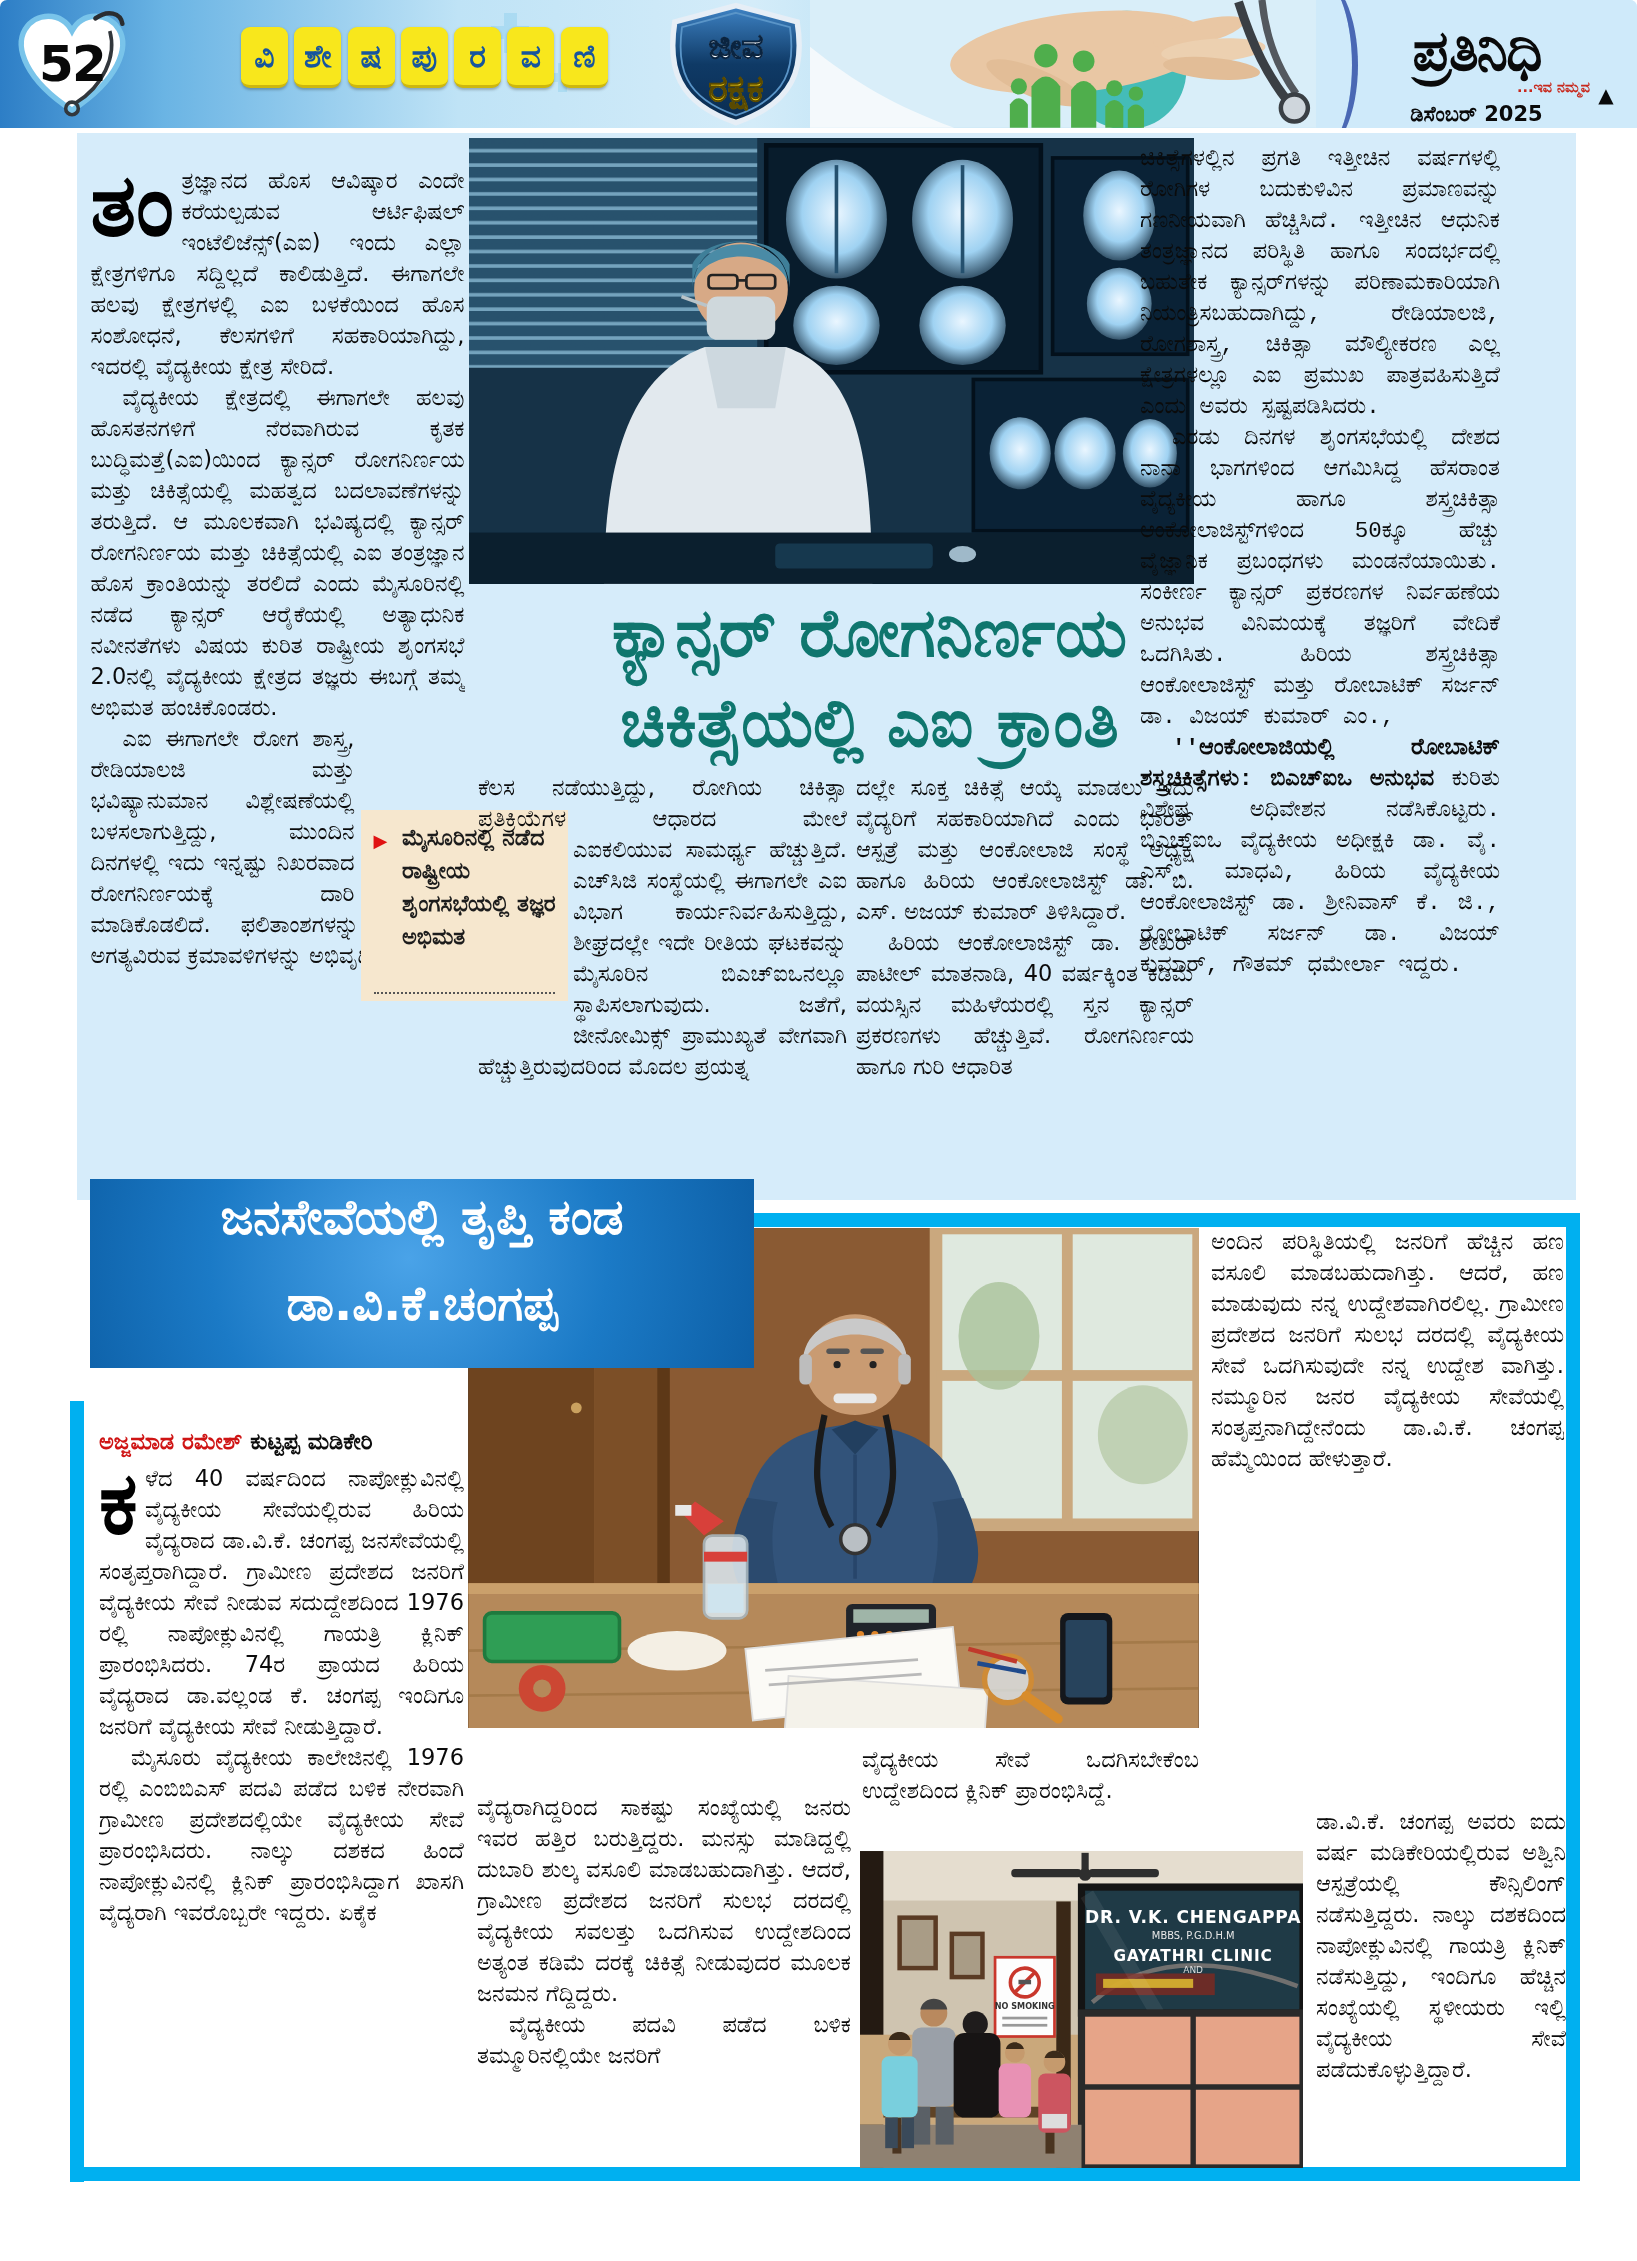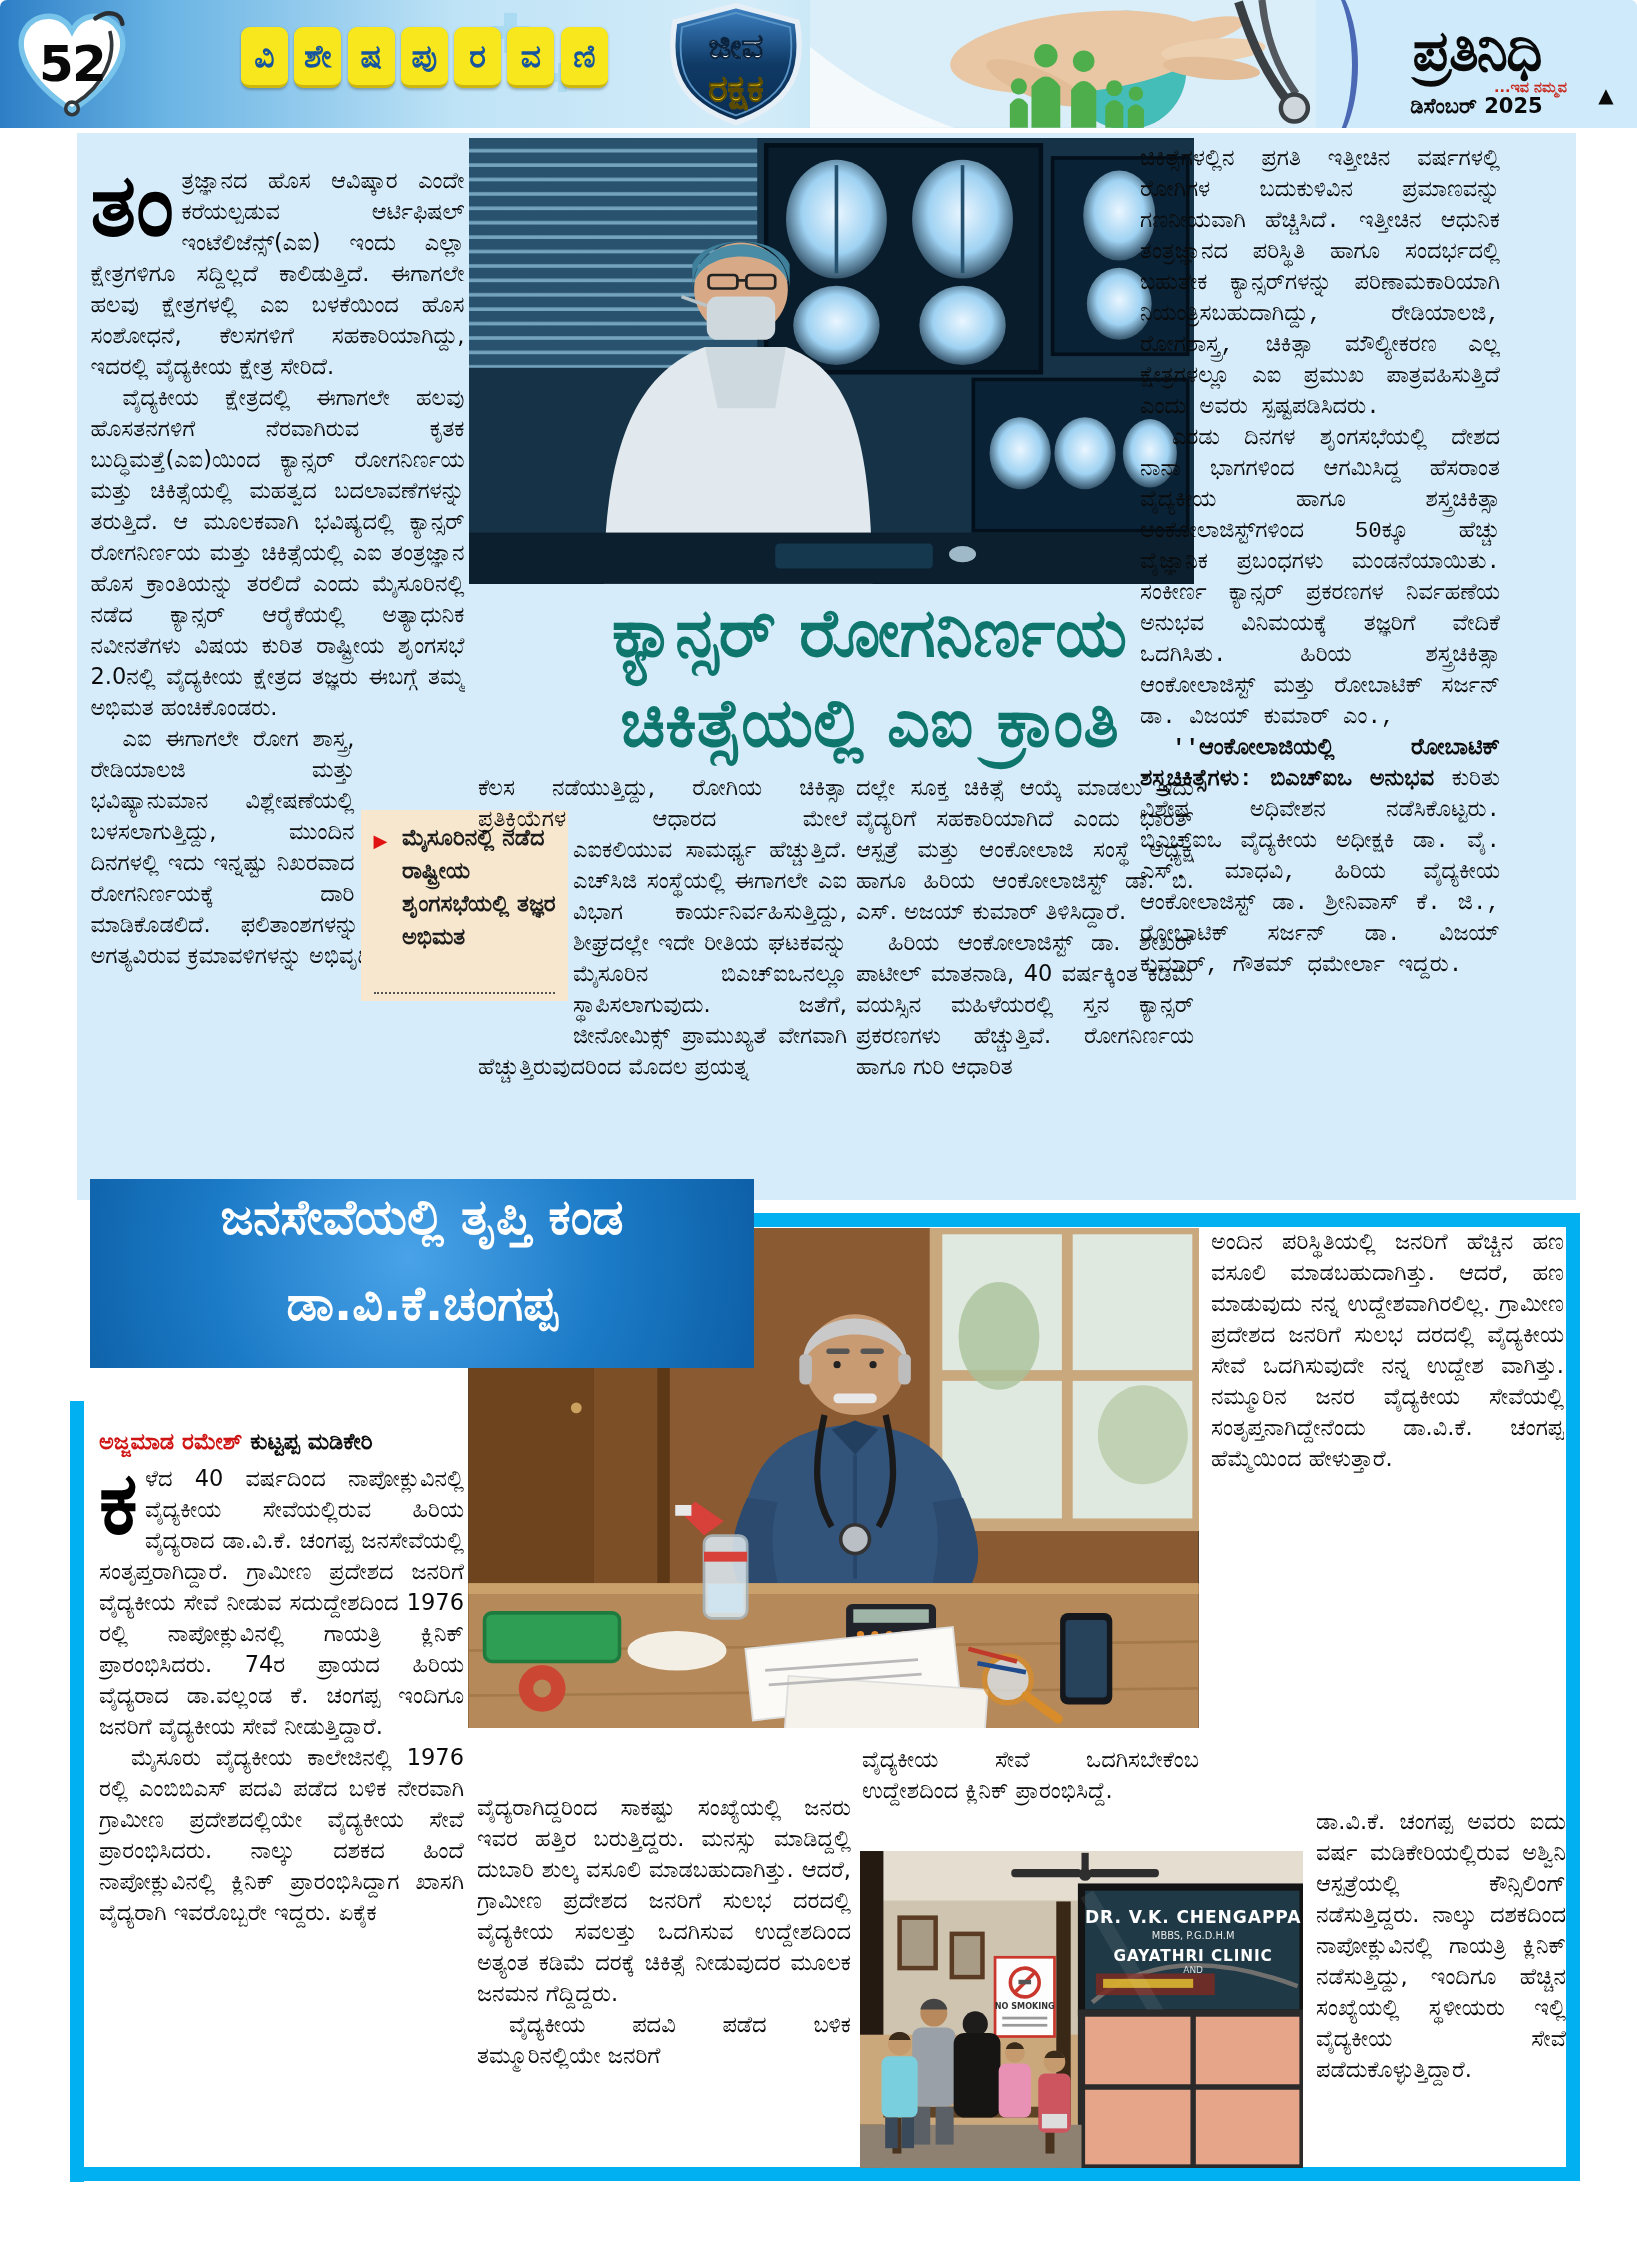--- a/index.html
+++ b/index.html
@@ -18,23 +18,23 @@
   .yellow-row{position:absolute;left:241px;top:27px;display:flex;gap:6.3px;}
   .ybox{width:47px;height:58px;background:#f8e71c;border-radius:9px;border-bottom:3.6px solid #cdb70e;
     display:flex;align-items:center;justify-content:center;font-size:31.5px;font-weight:800;color:#17559e;
     box-shadow:0 1.8px 2.7px rgba(0,0,0,.25);}
   .masthead{position:absolute;left:1316px;top:0;width:321px;height:128px;background:#cfeafa;overflow:hidden;}
   .mast-curve{position:absolute;left:-41px;top:-25px;width:77px;height:180px;border-radius:50%;
     border-right:6.3px solid #4a68b4;}
   .mast-curve2{position:absolute;left:-49px;top:-31px;width:85px;height:191px;border-radius:50%;
     border-right:4.5px solid #8fb9e6;}
   .mast-title{margin-top:21.6px;text-align:center;font-size:56px;line-height:58px;font-weight:800;color:#0a0a0a;letter-spacing:-1.8px;}
-  .mast-tag{text-align:right;margin-right:70px;font-size:14.4px;font-weight:700;color:#c8291d;line-height:14.4px;}
+  .mast-tag{text-align:right;margin-right:47px;font-size:14.4px;font-weight:700;color:#c8291d;line-height:14.4px;}
   .mast-arrow{position:absolute;right:23.4px;top:83px;color:#0a0a0a;font-size:20px;}
-  .mast-date{text-align:center;font-size:21px;font-weight:800;color:#0a0a0a;margin-top:0;}
+  .mast-date{text-align:center;font-size:21px;font-weight:800;color:#0a0a0a;margin-top:8px;}
 
   
   .art1{position:absolute;left:77px;top:133px;width:1499px;height:1067px;background:#d6ecfa;}
   .bodytxt{font-size:22.5px;line-height:31px;color:#0b0b0b;text-align:justify;}
   .bodytxt p{margin:0;}
   .bodytxt p+p{text-indent:32px;}
   .dropcap{float:left;font-size:86px;line-height:70px;font-weight:700;color:#000;padding:5.4px 7.2px 0 0;}
   .head1{position:absolute;left:392px;top:455px;width:801px;text-align:center;font-weight:800;color:#0f766e;}
   .head1 .l1{font-size:67px;line-height:90px;}
   .head1 .l2{font-size:67px;line-height:90px;}

